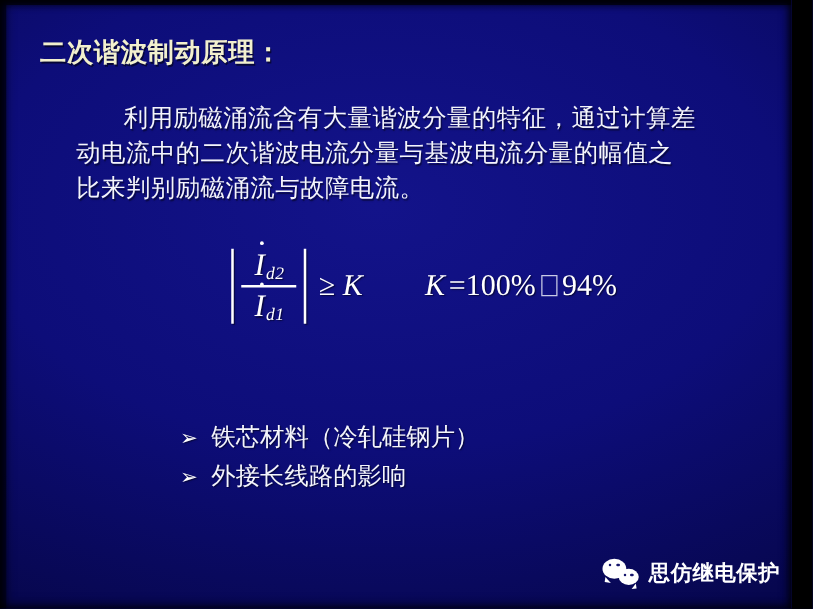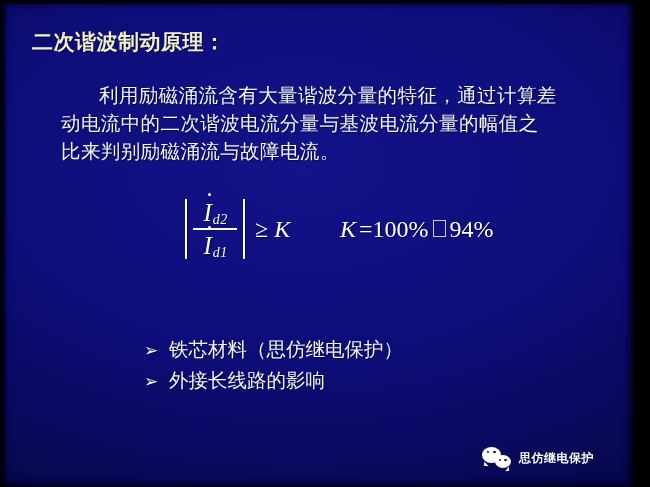--- a/index.html
+++ b/index.html
@@ -266,21 +266,21 @@
     border-radius: 50%;
     background: #16166d;
   }
   #wechat-logo .e1 { left: 4.5px;  top: 5px; }
   #wechat-logo .e2 { left: 11px;   top: 5px; }
   #wechat-logo .e3 { left: 16.5px; top: 13px; }
   #wechat-logo .e4 { left: 22px;   top: 13px; }
   #wm-text {
     color: #ffffff;
     font-family: "Liberation Sans", "DejaVu Sans", sans-serif;
-    font-size: 12px;
+    font-size: 17px;
     font-weight: bold;
     letter-spacing: 0.5px;
     white-space: nowrap;
   }
 </style>
 </head>
 <body>
 
 <div id="slide">
 
@@ -323,21 +323,21 @@
     <span>=</span>
     <span>100%</span>
     <span class="tofu"></span>
     <span>94%</span>
   </div>
 
 
   <div id="bullets">
     <div class="row">
       <span class="arrow">➢</span>
-      <span>铁芯材料（思仿继电保护）</span>
+      <span>铁芯材料（冷轧硅钢片）</span>
     </div>
     <div class="row">
       <span class="arrow">➢</span>
       <span>外接长线路的影响</span>
     </div>
   </div>
 
   <div id="watermark">
     <div id="wechat-logo">
       <div class="bub big"></div>

